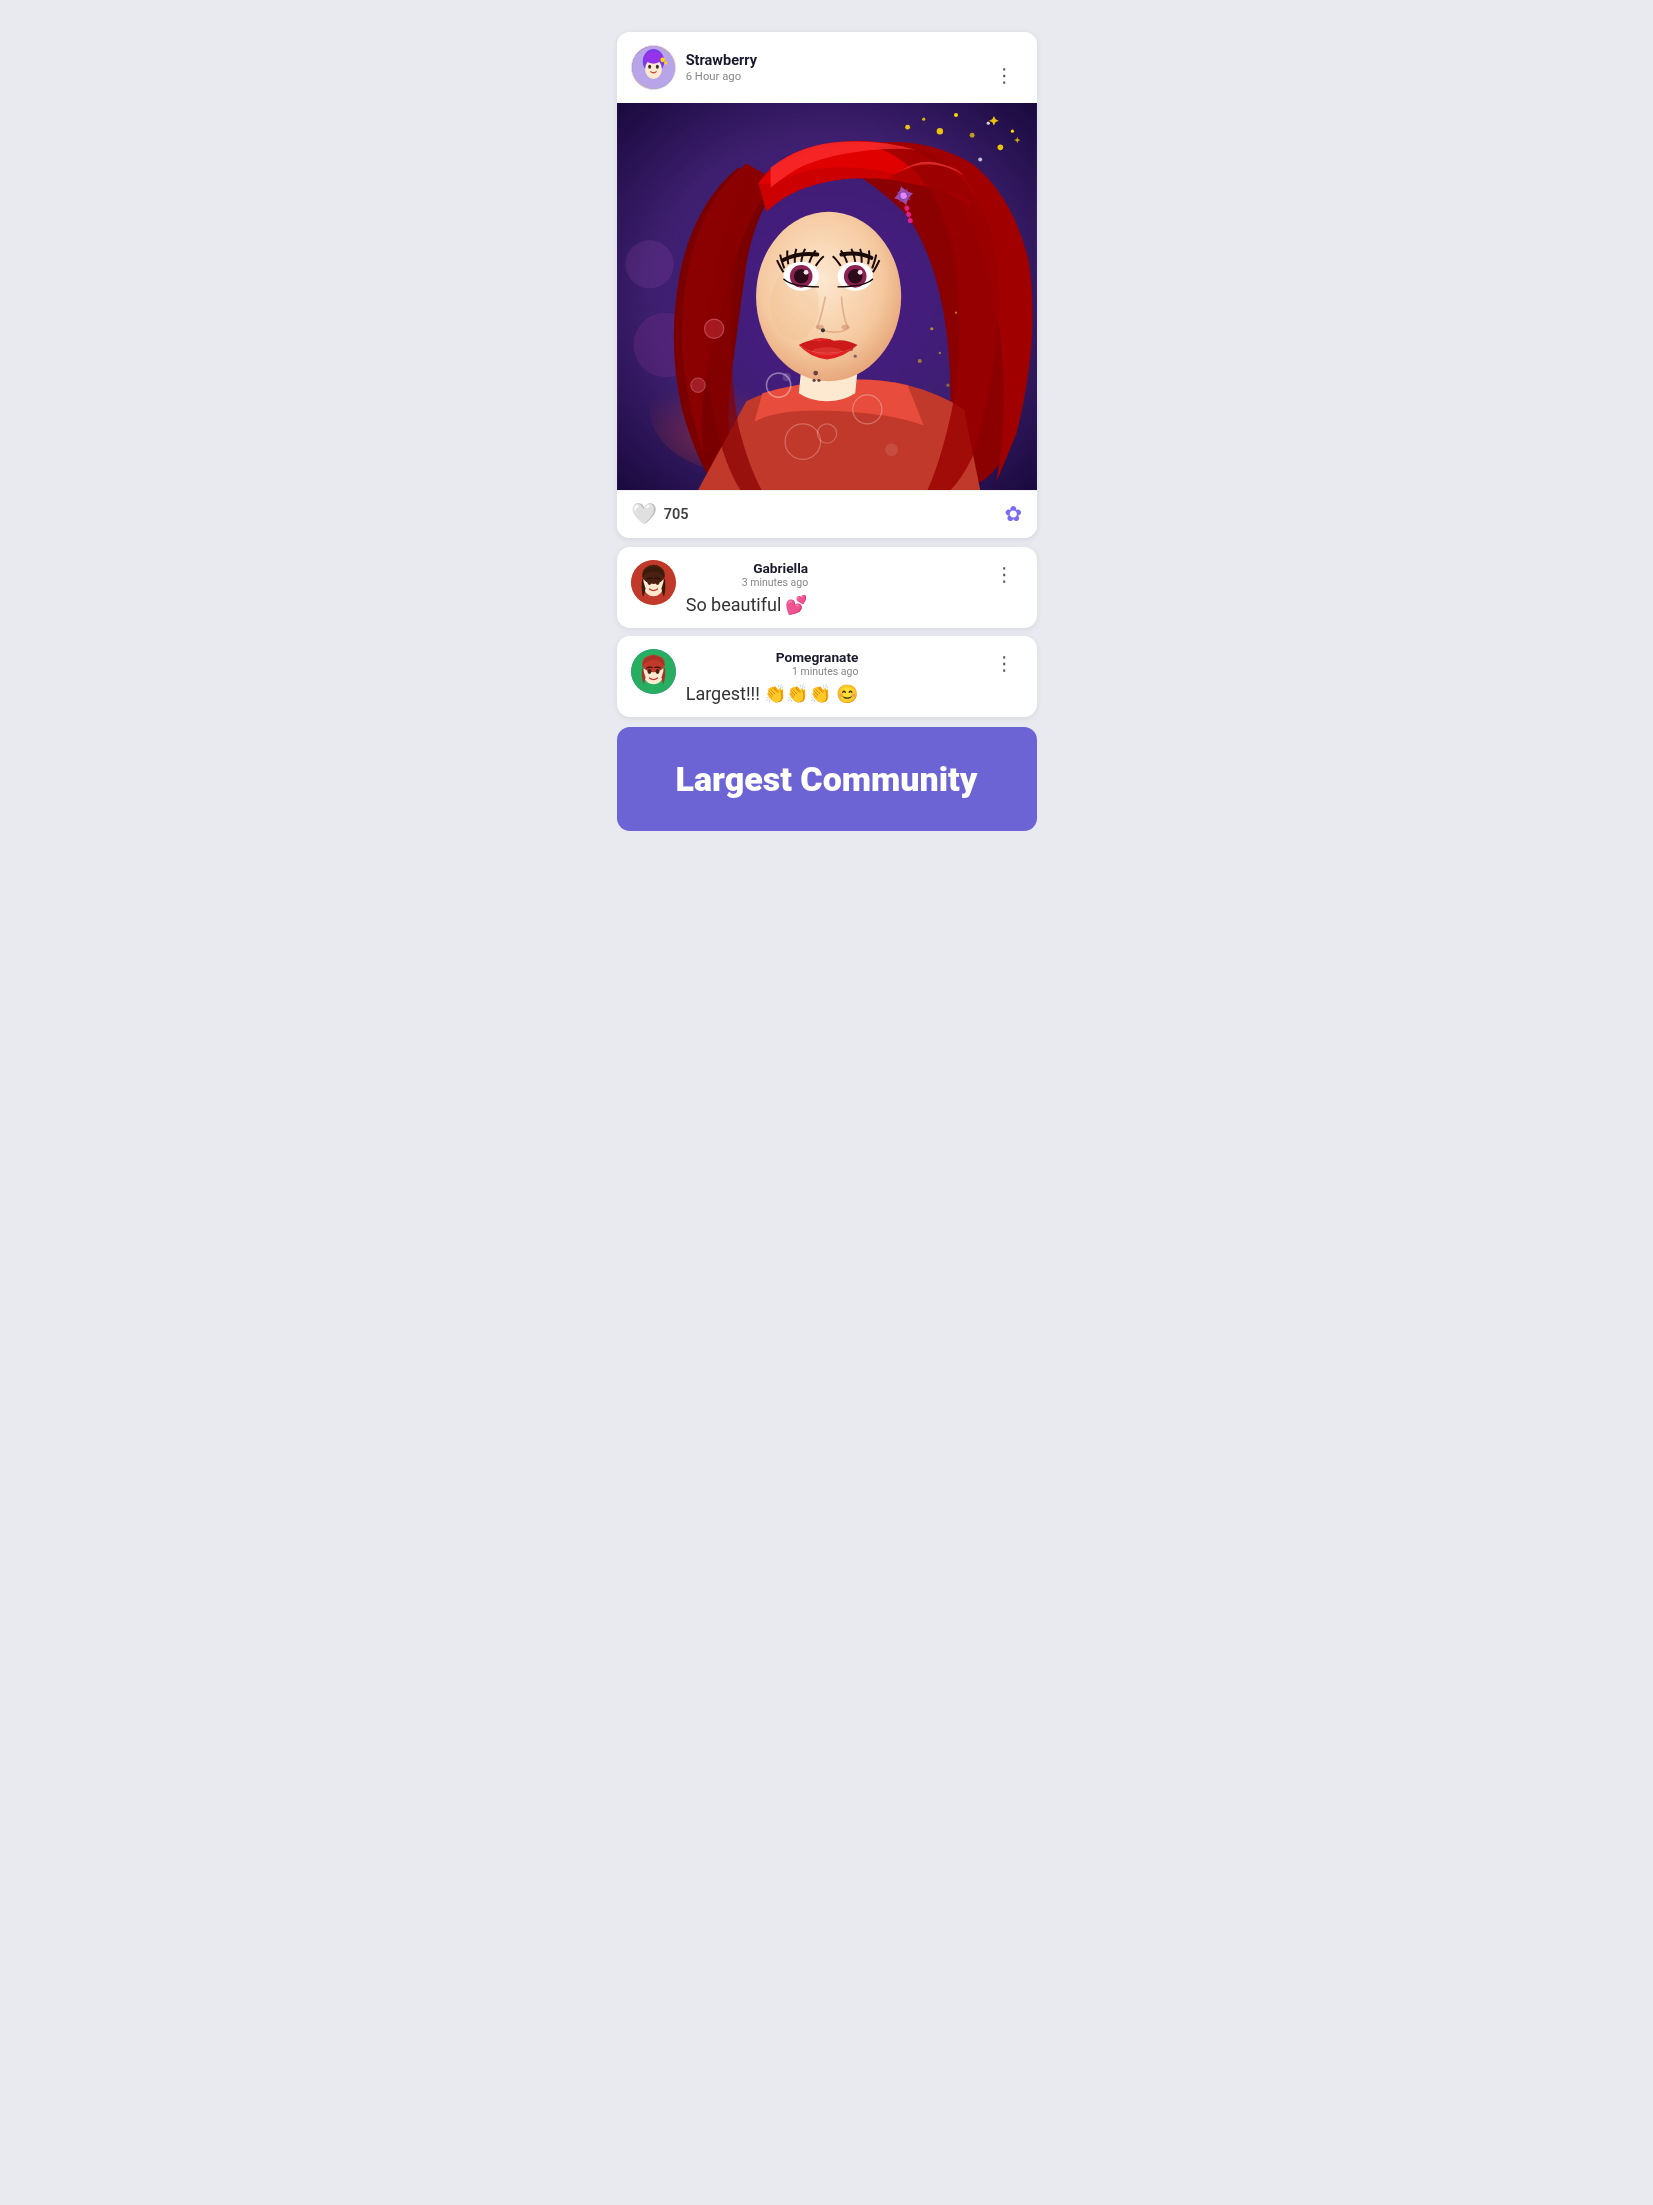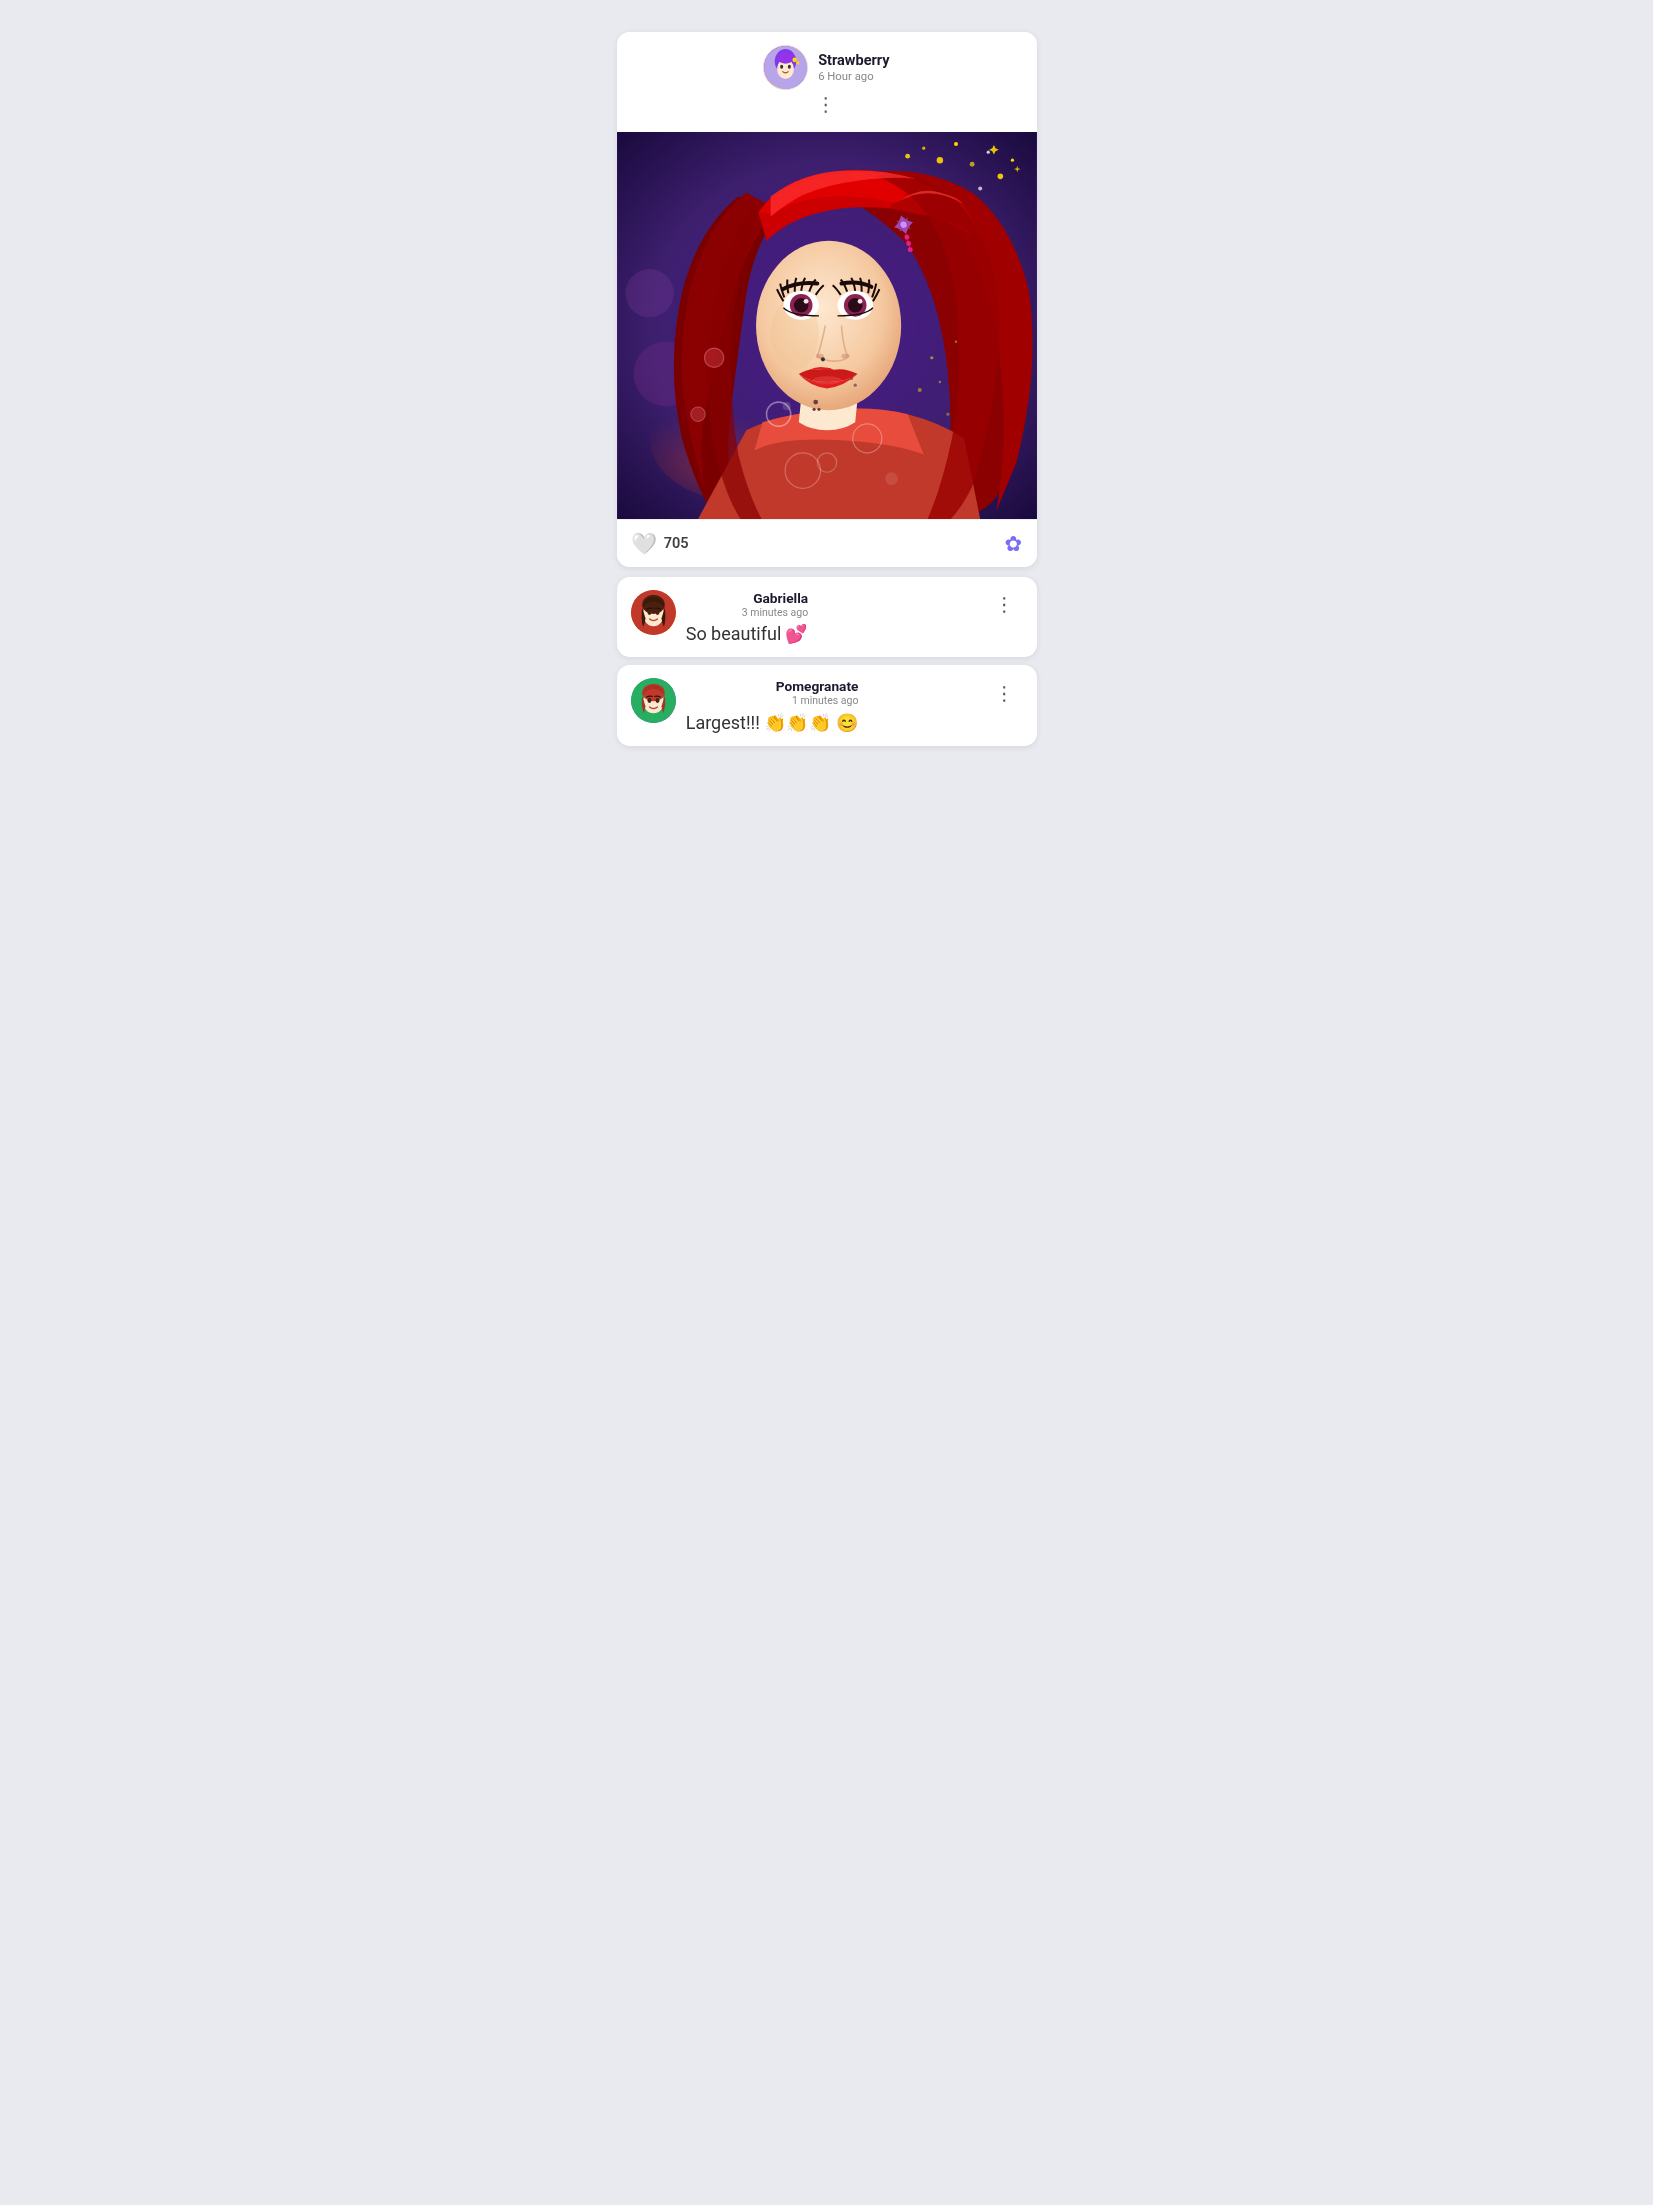--- a/index.html
+++ b/index.html
@@ -22,25 +22,24 @@
     .card {
       background: #ffffff;
       border-radius: 13px;
       overflow: hidden;
       margin-bottom: 9.7px;
       box-shadow: 0 1.6px 6.5px rgba(0,0,0,0.08);
     }
 
     .post-header {
       display: flex;
-      align-items: center;
+      align-items: flex-end;
       justify-content: space-between;
       padding: 13px 14.5px;
       background: #fff;
-      flex-direction: column;
     }
 
     .post-header-left {
       display: flex;
       align-items: center;
       gap: 9.7px;
     }
 
     .user-name {
       font-weight: 700;
@@ -504,15 +503,18 @@
         <div class="comment-content">
           <span class="comment-name">Pomegranate</span>
           <span class="comment-time">1 minutes ago</span>
           <span class="comment-text">Largest!!! 👏👏👏 😊</span>
         </div>
       </div>
       <div class="more-icon">⋮</div>
     </div>
   </div>
 
+  <div class="bottom-banner">
+    <div class="banner-title">Largest Community</div>
+  </div>
 
 </div>
 
 
 </body></html>

